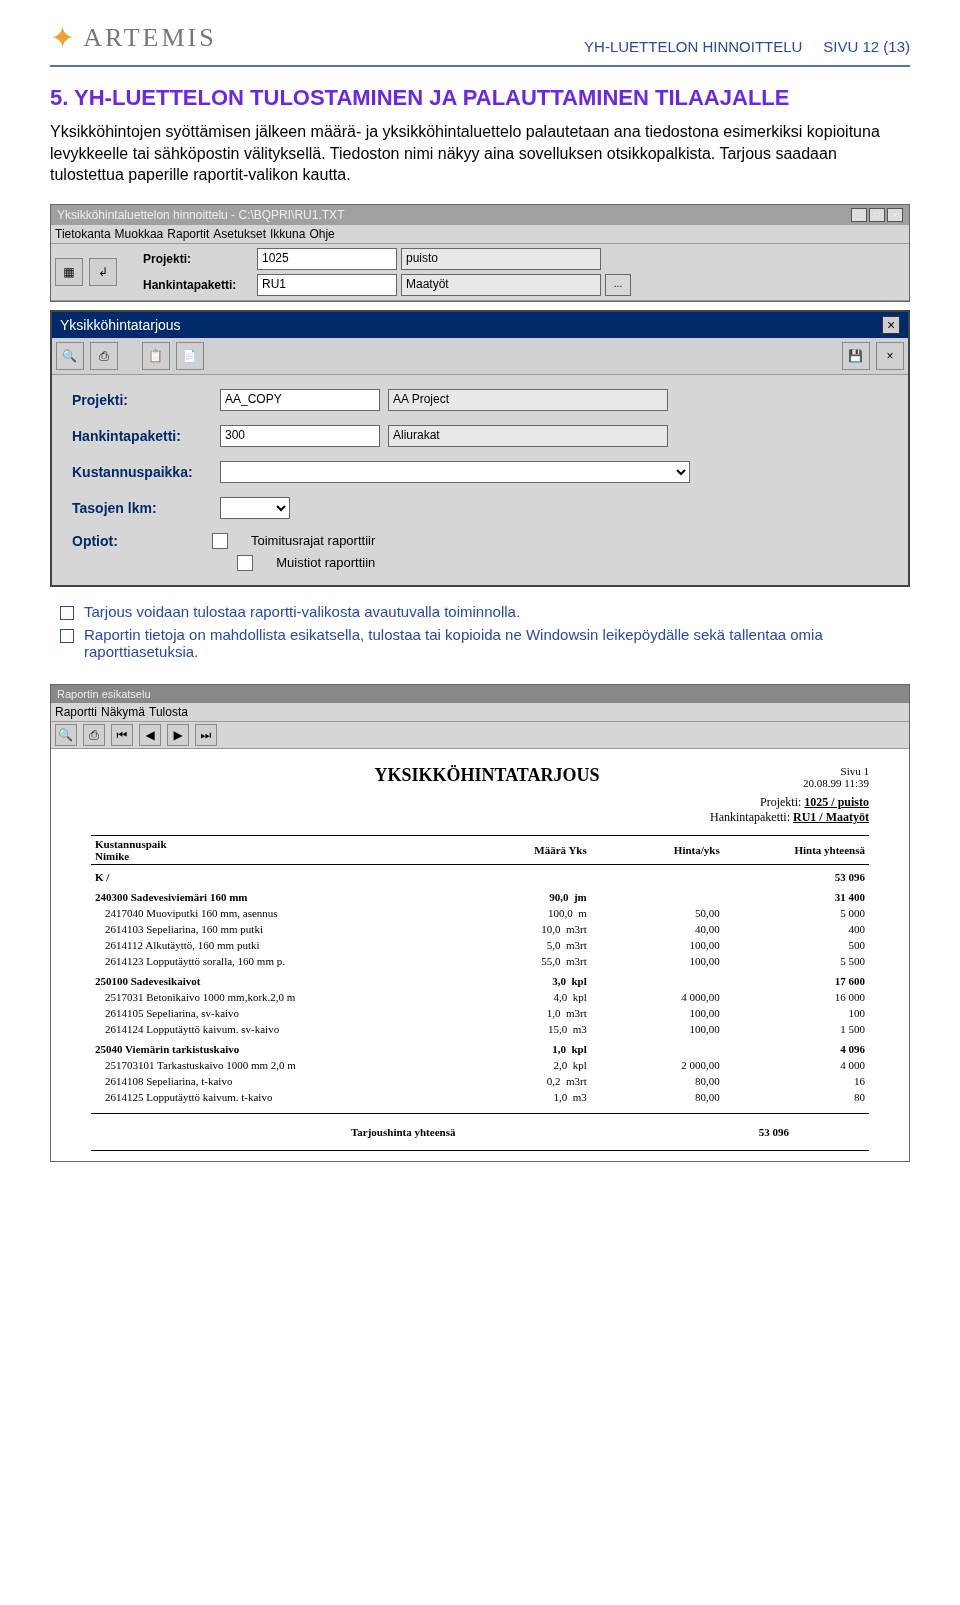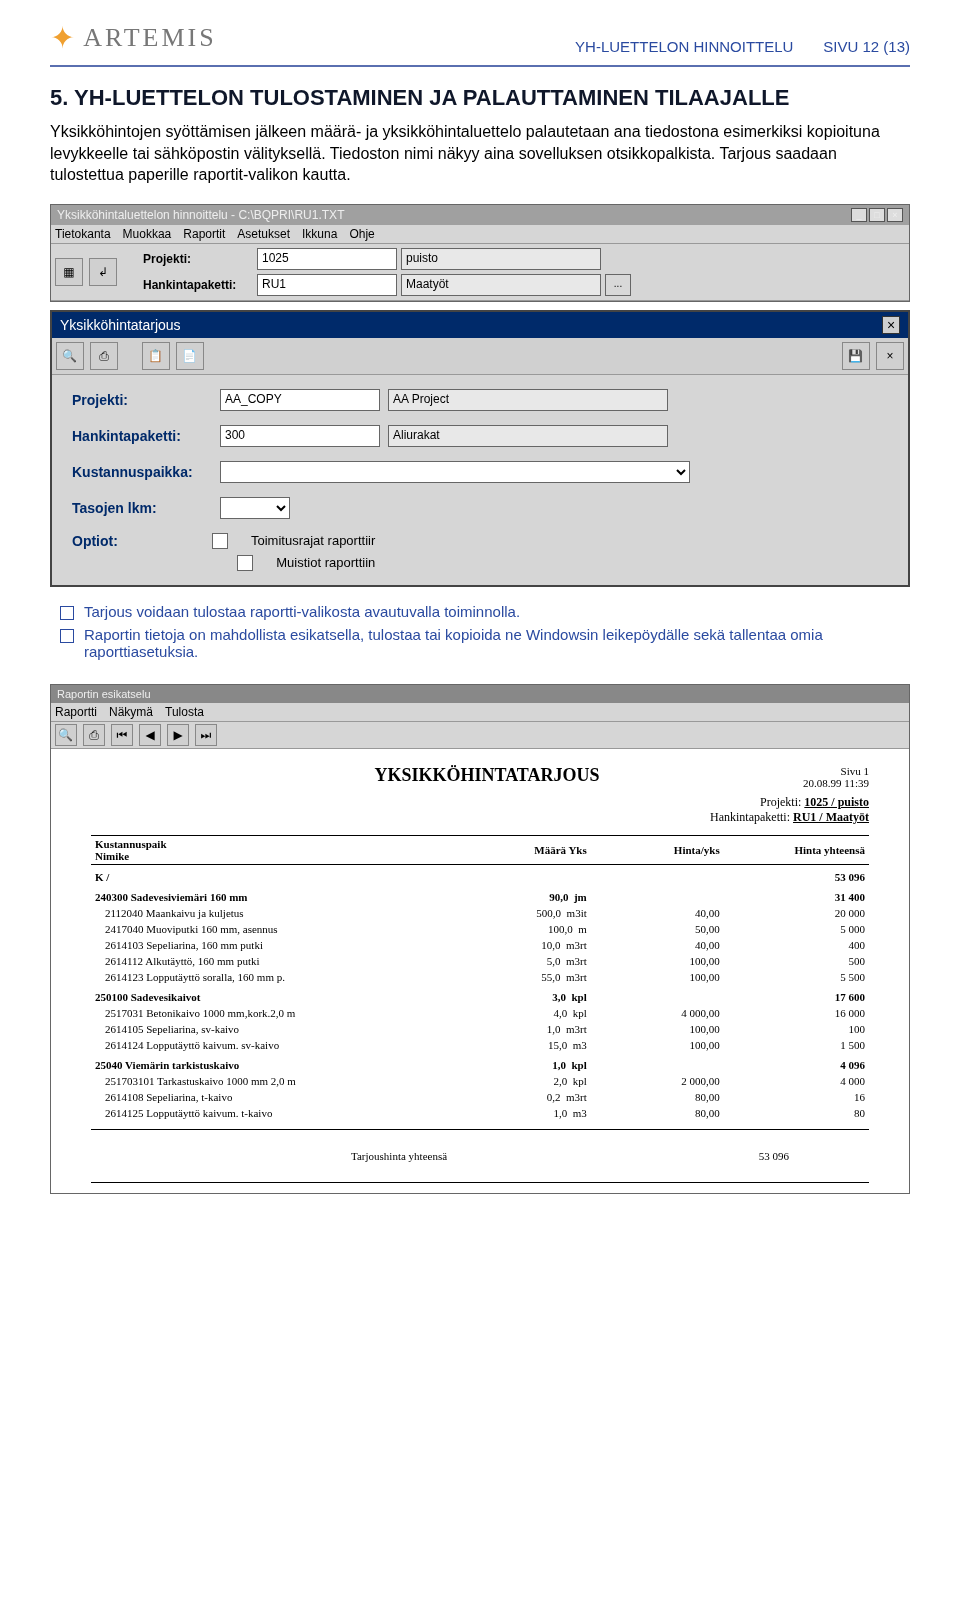--- a/index.html
+++ b/index.html
@@ -2,28 +2,28 @@
 <html><head>
 <meta charset="utf-8">
 <style>
   body { font-family: Arial, sans-serif; margin:0; padding:0; background:#fff; color:#000; width:960px; }
   .page { padding: 20px 50px; }
   .logo-row { display:flex; align-items:flex-end; gap:20px; border-bottom:2px solid #5a6fb0; padding-bottom:10px; margin-bottom:10px;}
   .logo { display:flex; align-items:center; gap:8px; }
   .logo-text { font-family: Georgia, 'Times New Roman', serif; font-size:26px; letter-spacing:3px; color:#777; }
   .logo-star { color:#f0a030; font-size:30px; }
   .header-right { margin-left:auto; font-size:15px; color:#2a4aa0; }
-  .header-small { font-variant:small-caps;margin-left:9px; }
-  h2.section { color:#0f172a; font-size:22px; font-weight:bold; margin:18px 0 10px 0; }
+  .header-small { font-variant:small-caps; }
+  h2.section { color:#6d28d9; font-size:22px; font-weight:bold; margin:18px 0 10px 0; }
   .body-text { font-size:16px; line-height:1.35; margin-bottom:18px; }
   .app-window { border:1px solid #666; background:#4c1d95; font-size:12px; margin-bottom:8px;}
   .title-bar { background:#a0a0a0; color:#eee; padding:3px 6px; display:flex; align-items:center; }
   .title-bar .winbtns { margin-left:auto; display:flex; gap:2px;}
   .winbtn { width:14px; height:12px; background:#ddd; border:1px solid #555; font-size:9px; text-align:center; line-height:12px;}
-  .menu-bar { background:#d6d6d6; border-bottom:1px solid #999; padding:2px 4px; display:flex; gap:12px; font-size:12px;}
+  .menu-bar { background:#d6d6d6; border-bottom:1px solid #999; padding:2px 4px; display:flex; gap:4px; font-size:12px;}
   .menu-bar span { cursor:default; }
   .toolbar { background:#d6d6d6; padding:4px; display:flex; gap:6px; align-items:center; border-bottom:1px solid #999;}
   .tbtn { width:26px; height:26px; border:1px solid #888; background:#d0d0d0; display:flex; align-items:center; justify-content:center; font-size:12px;}
   .proj-area { display:grid; grid-template-columns: 110px 140px 200px 40px; gap:4px; align-items:center; margin-left:20px;}
   .proj-area label { font-size:12px; font-weight:bold; }
   .field { background:#fff; border:1px solid #666; padding:2px 4px; height:16px; font-size:12px;}
   .field.gray { background:#e8e8e8;}
   .sq-btn { width:24px; height:20px; border:1px solid #666; background:#d8d8d8; text-align:center; line-height:18px; font-size:10px;}
   .modal { border:2px solid #444; background:#d6d6d6; margin-top:6px;}
   .modal-title { background:#002a6a; color:#fff; padding:4px 8px; font-size:14px; display:flex; align-items:center;}
@@ -45,21 +45,21 @@
   .rep-head { display:flex; justify-content:space-between; align-items:flex-start; margin-top:6px;}
   .rep-title { font-family:'Times New Roman', serif; font-weight:bold; font-size:18px; text-align:center; flex:1;}
   .rep-meta { text-align:right; font-family:'Times New Roman', serif; font-size:11px;}
   .rep-proj { font-family:'Times New Roman', serif; font-size:12px; margin:6px 0 10px 0;text-align:right;}
   .rep-proj b { font-weight:bold;}
   table.rep { width:100%; border-collapse:collapse; font-family:'Times New Roman', serif; font-size:11px;}
   table.rep th { text-align:left; border-top:1px solid #000; border-bottom:1px solid #000; padding:2px 4px; font-weight:bold;}
   table.rep th.r, table.rep td.r { text-align:right;}
   table.rep td { padding:2px 4px;}
   tr.group td { font-weight:bold; padding-top:6px;}
-  .rep-total { border-top:1px solid #000; border-bottom:1px solid #000; margin-top:8px; padding:20px 0; font-family:'Times New Roman', serif; font-weight:normal; display:flex;}
+  .rep-total { border-top:1px solid #000; border-bottom:1px solid #000; margin-top:8px; padding:12px 0; font-family:'Times New Roman', serif; font-weight:bold; display:flex;}
   .rep-total span:first-child { margin-left: 260px;}
   .rep-total span:last-child { margin-left:auto; margin-right:80px;}
   .indent td:first-child { padding-left:14px;}
 </style>
 </head>
 <body>
 
 <div class="page">
 
   <div class="logo-row">
@@ -217,26 +217,20 @@
               <td class="r"></td>
               <td class="r">53 096</td>
             </tr>
             <tr class="group">
               <td>240300 Sadevesiviemäri 160 mm</td>
               <td class="r">90,0&nbsp;&nbsp;jm</td>
               <td class="r"></td>
               <td class="r">31 400</td>
             </tr>
             <tr class="indent">
-              <td>2112040 Maankaivu ja kuljetus</td>
-              <td class="r">500,0&nbsp;&nbsp;m3it</td>
-              <td class="r">40,00</td>
-              <td class="r">20 000</td>
-            </tr>
-            <tr class="indent">
               <td>2417040 Muoviputki 160 mm, asennus</td>
               <td class="r">100,0&nbsp;&nbsp;m</td>
               <td class="r">50,00</td>
               <td class="r">5 000</td>
             </tr>
             <tr class="indent">
               <td>2614103 Sepeliarina, 160 mm putki</td>
               <td class="r">10,0&nbsp;&nbsp;m3rt</td>
               <td class="r">40,00</td>
               <td class="r">400</td>

